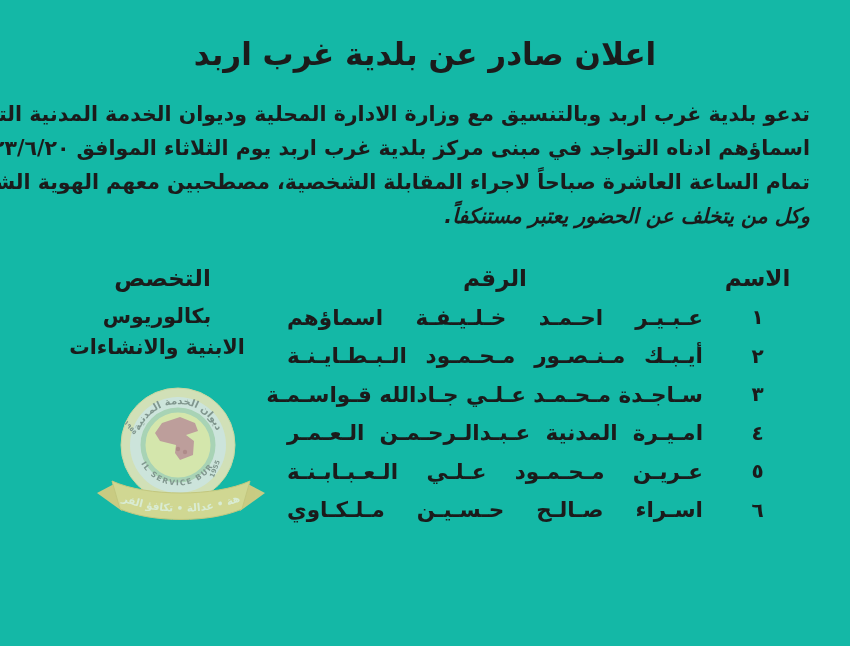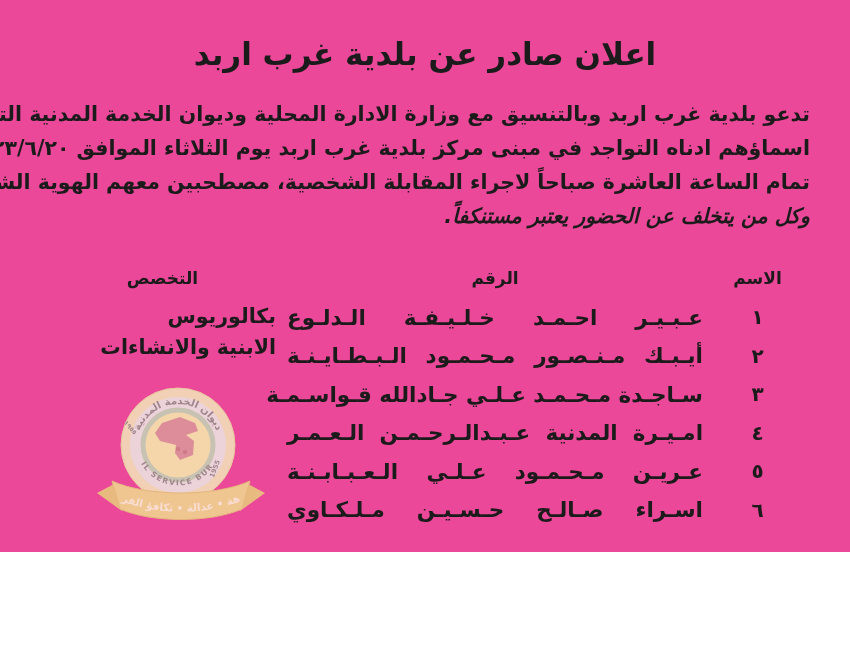--- a/index.html
+++ b/index.html
@@ -2,22 +2,22 @@
 <html lang="ar"><head>
 <meta charset="utf-8">
 <style>
   * { box-sizing: border-box; margin: 0; padding: 0; }
   html, body { background: #ffffff; }
   body { font-family: "DejaVu Sans", sans-serif; }
 
   .page {
     position: relative;
     width: 850px;
-    height: 552px;
-    background: #ec4899;
+    height: 646px;
+    background: #14b8a6;
     color: #1b1b1b;
     direction: rtl;
     overflow: hidden;
     font-weight: 700;
   }
 
   .title {
     position: absolute;
     top: 36px;
     left: 0;
@@ -58,40 +58,41 @@
   }
   .hdr-row, .row {
     display: grid;
     grid-template-columns: 105px 420px 1fr;
     align-items: center;
   }
   .hdr-row { height: 40px; }
   .row { height: 38.5px; }
   .hdr {
     text-align: center;
-    font-size: 17px;
+    font-size: 23px;
     font-weight: 700;
   }
   .col-num {
     text-align: center;
     font-size: 20px;
   }
   .col-name {
     font-size: 21.5px;
     text-align: justify;
     text-align-last: justify;
     white-space: nowrap;
     padding: 0 2px;
   }
 
   .spec-block {
     position: absolute;
     top: 301px;
     left: 38px;
     width: 238px;
+    text-align: center;
     font-size: 20.5px;
     line-height: 31px;
     font-weight: 700;
   }
 
   .seal {
     position: absolute;
     left: 92px;
     top: 383px;
     width: 178px;
@@ -125,21 +126,21 @@
 
   <div class="listing">
     <div class="hdr-row">
       <span class="hdr">الاسم</span>
       <span class="hdr">الرقم</span>
       <span class="hdr">التخصص</span>
     </div>
 
     <div class="row">
       <span class="col-num">١</span>
-      <span class="col-name">عـبـيـر احـمـد خـلـيـفـة الـدلـوع</span>
+      <span class="col-name">عـبـيـر احـمـد خـلـيـفـة اسماؤهم</span>
       <span class="col-spec"></span>
     </div>
     <div class="row">
       <span class="col-num">٢</span>
       <span class="col-name">أيـبـك مـنـصـور مـحـمـود الـبـطـايـنـة</span>
       <span class="col-spec"></span>
     </div>
     <div class="row">
       <span class="col-num">٣</span>
       <span class="col-name">سـاجـدة مـحـمـد عـلـي جـادالله قـواسـمـة</span>

